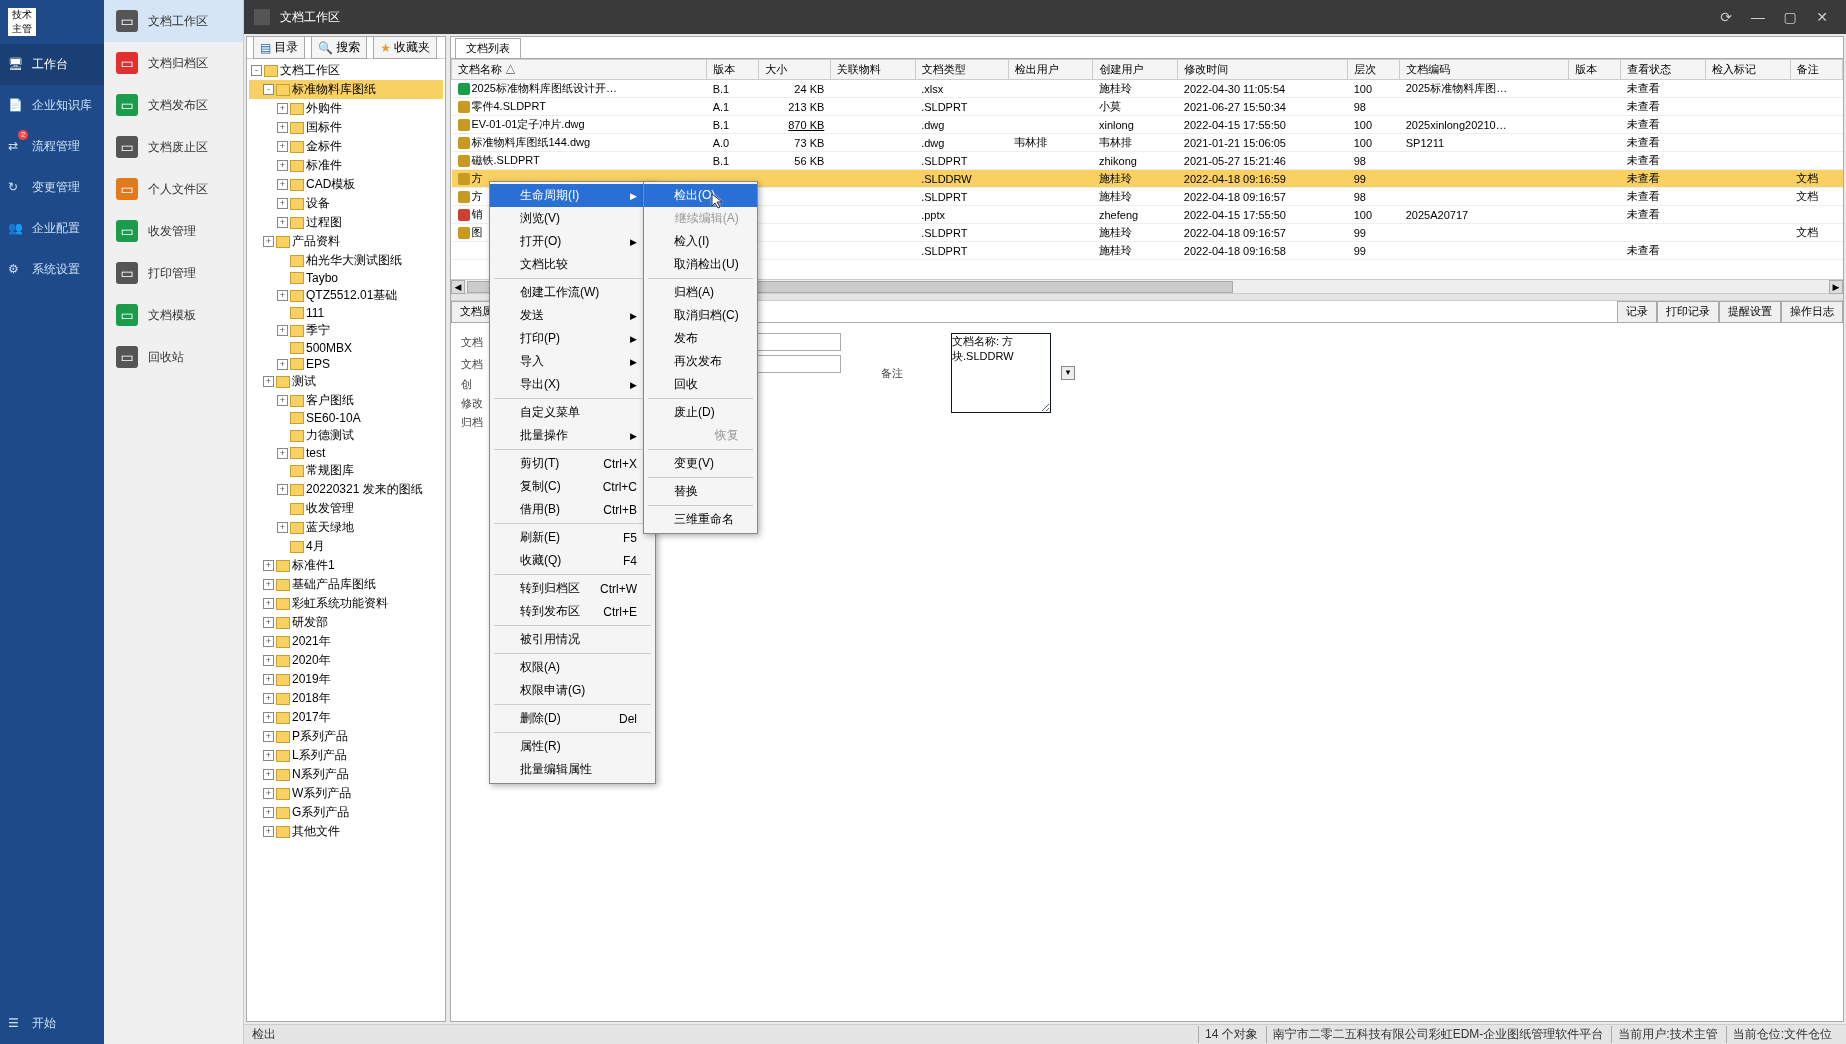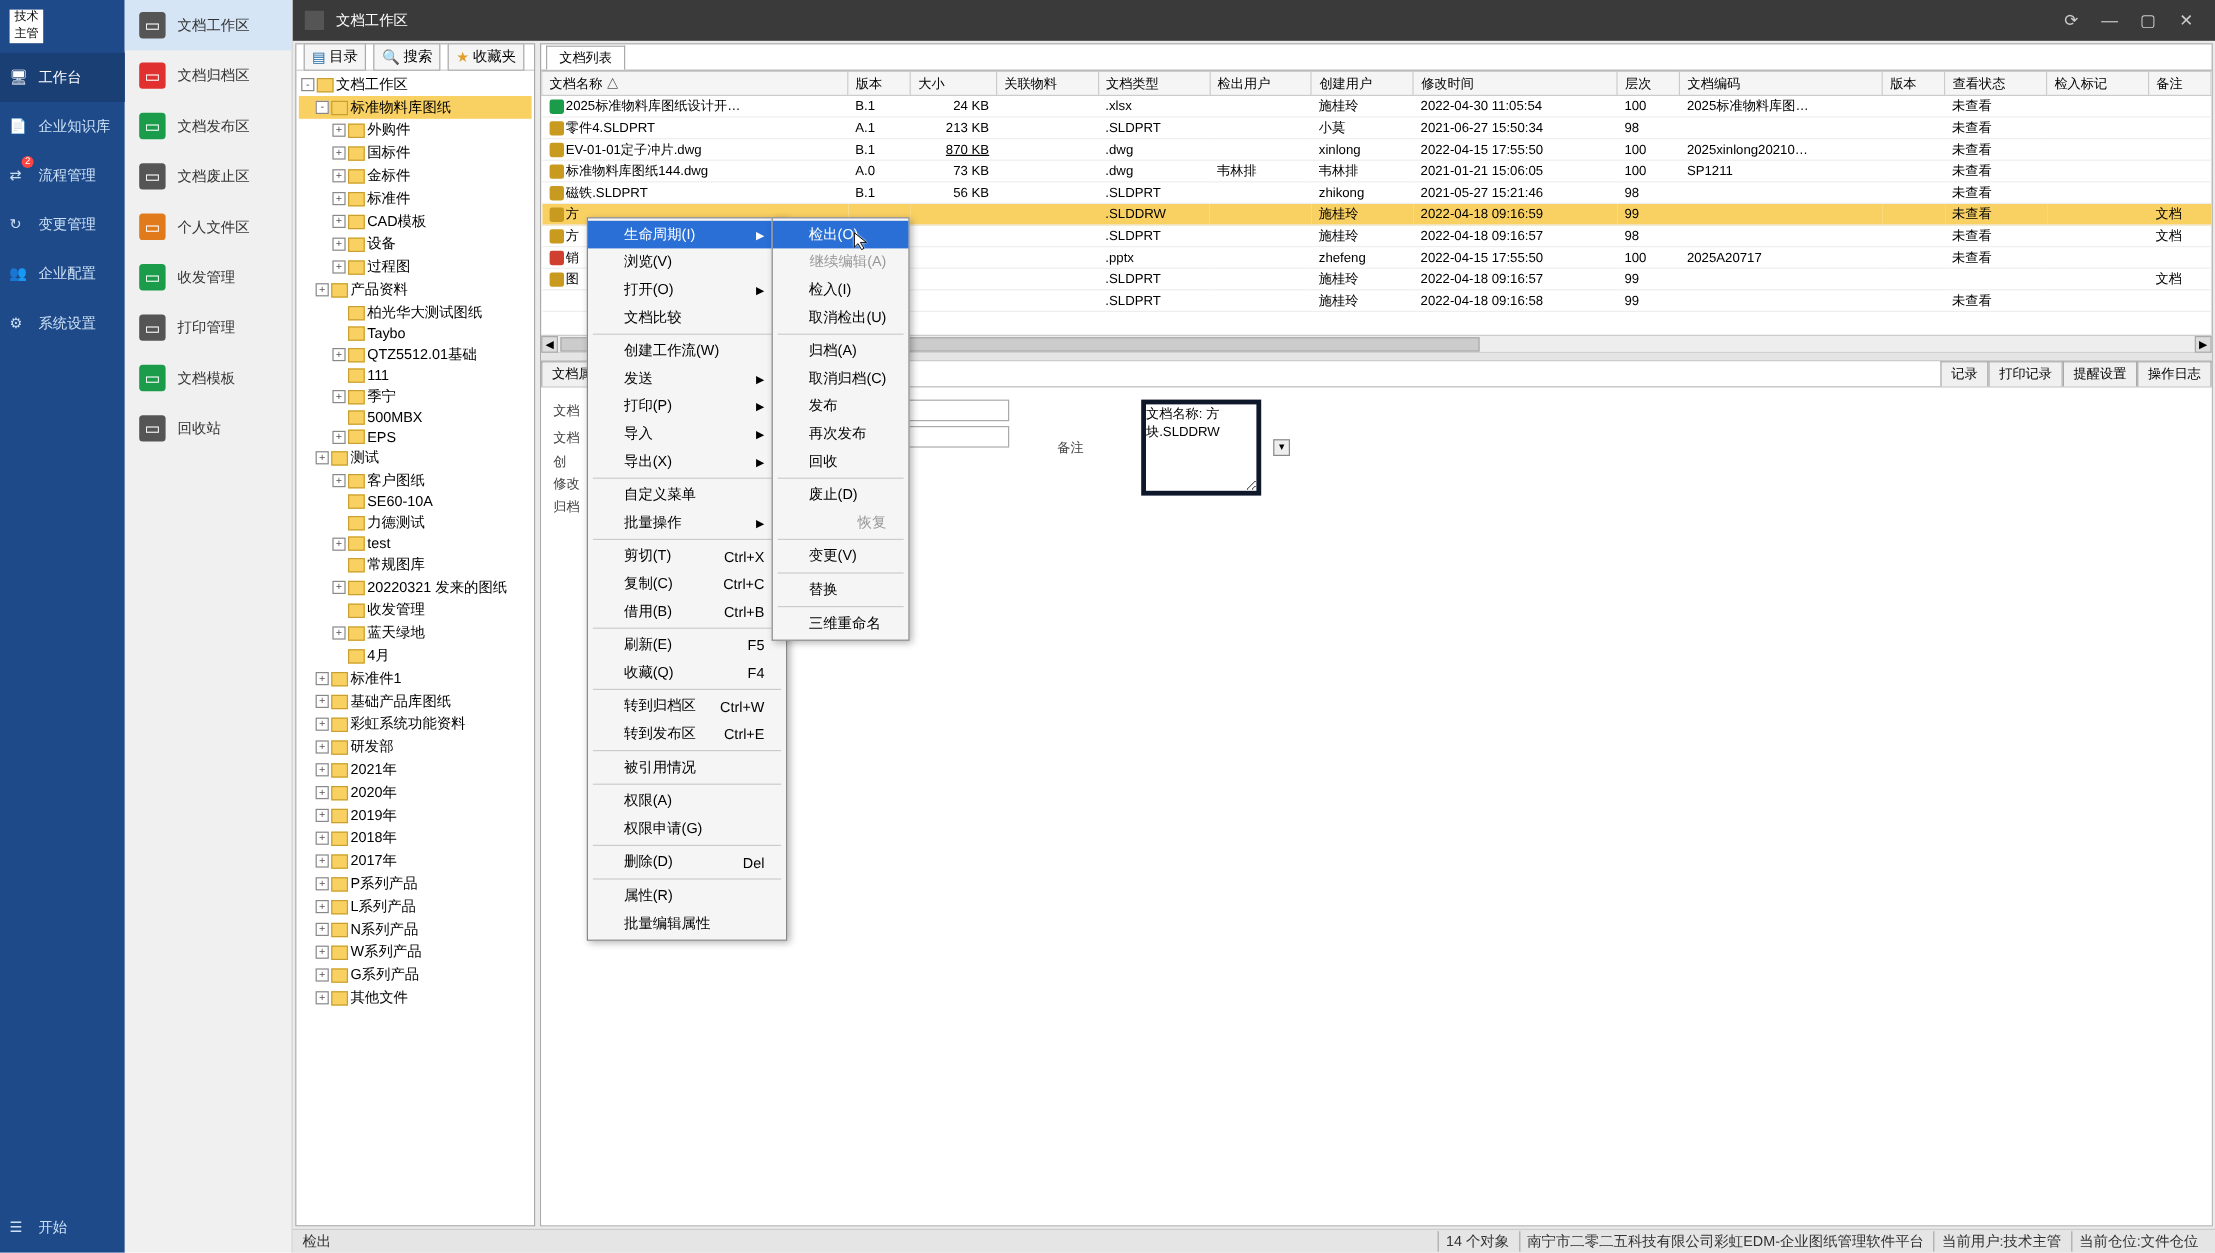--- a/index.html
+++ b/index.html
@@ -59,21 +59,21 @@
 
 
 .detail { flex: 1; display:flex; flex-direction:column; position:relative; }
 .detail-tabs { height: 22px; border-bottom: 1px solid #aaa; display: flex; }
 .detail-tabs .tab { padding: 2px 8px; border: 1px solid #aaa; border-bottom: none; background:#f0f0f0; font-size:11px;}
 .detail-tabs .tab.active { background:#fff;}
 .detail-body { flex:1; padding: 6px 10px; background:#fff; }
 .form-row { display:flex; gap:10px; margin:4px 0; align-items:center;}
 .form-row label { width:60px; font-size:11px; color:#444;}
 .form-row input { height:18px; border:1px solid #aaa; padding:0 4px; font-size:11px; width:100px;}
-.form-row textarea { border:4px solid #0f172a; font-size:11px; width:100px; height:80px;}
+.form-row textarea { border:1px solid #0f172a; font-size:11px; width:100px; height:80px;}
 
 
 .ctxmenu { position: absolute; background: #f5f5f5; border: 1px solid #888; box-shadow: 2px 2px 6px rgba(0,0,0,0.3); z-index: 100; padding: 2px 0; min-width: 150px;}
 .ctxmenu .mi { padding: 3px 18px 3px 30px; font-size:11px; display:flex; justify-content:space-between; align-items:center; gap:20px; position:relative;}
 .ctxmenu .mi:hover, .ctxmenu .mi.hl { background: #2a6fd6; color:#fff;}
 .ctxmenu .mi.dis { color:#999;justify-content:flex-end;}
 .ctxmenu .sep { height:1px; background:#ccc; margin:2px 4px;}
 .ctxmenu .mi .arr { font-size:9px;}
 
 .cursor { position:absolute; width:16px; height:16px; z-index:200; pointer-events:none;}

